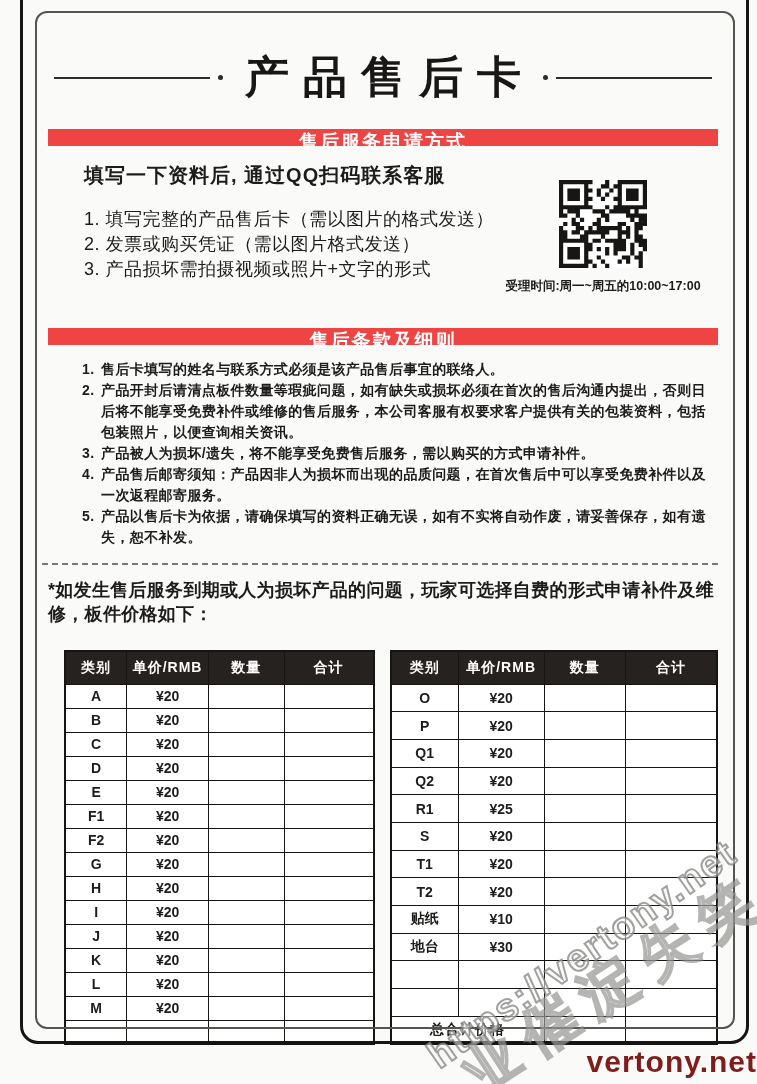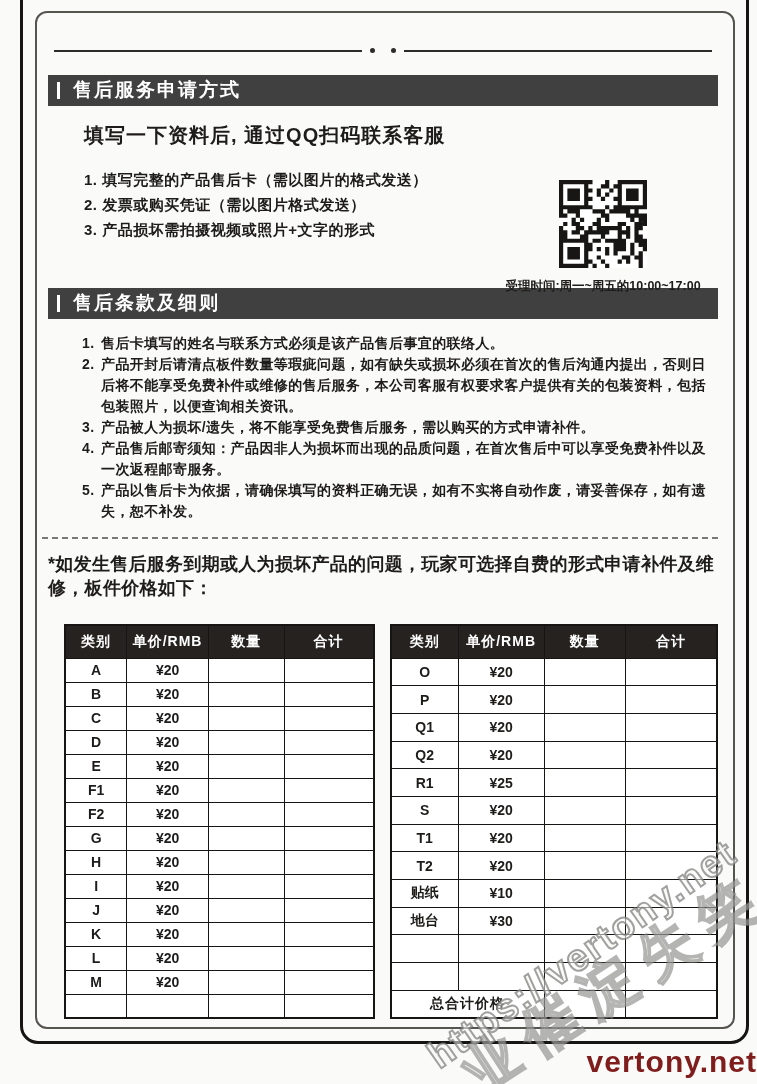--- a/index.html
+++ b/index.html
@@ -20,29 +20,29 @@
 
   
   .title-row { display:flex; align-items:center; margin:14px 6px 22px 6px; }
   .deco { flex:1; display:flex; align-items:center; }
   .deco .line { flex:1; height:2px; background:#2e2c2a; }
   .deco .dot { width:5px; height:5px; border-radius:50%; background:#2e2c2a; margin:0 8px; }
   .page-title { font-size:44px; font-weight:800; letter-spacing:14px; color:#181715;
     padding-left:14px; white-space:nowrap; }
 
   
-  .section-bar { height:31px; background:#404040; color:#fff; display:flex; align-items:center;
-    margin-bottom:14px; }
+  .section-bar { height:17px; background:#ef4444; color:#fff; display:flex; align-items:center;
+    margin-bottom:14px;flex-direction:column; }
   .section-bar .tick { width:3px; height:17px; background:#fff; margin:0 13px 0 9px; }
   .section-bar .bar-label { font-size:19px; font-weight:700; letter-spacing:2px; padding-bottom:2px; }
 
   
   .lead { font-size:20px; font-weight:800; letter-spacing:1px; margin:16px 0 18px 36px; }
   .steps { margin-left:36px; }
-  .step { font-size:15px; font-weight:700; line-height:25px; letter-spacing:0.5px; }
+  .step { font-size:18px; font-weight:400; line-height:25px; letter-spacing:0.5px; }
 
   .qr-block { position:absolute; top:146px; right:6px; width:218px; text-align:center; }
   .qr-svg { display:block; margin:0 auto 10px auto; width:88px; height:88px; }
   .qr-caption { font-size:12.5px; font-weight:700; white-space:nowrap; }
   .qr-caption2 { font-size:12px; font-weight:700; margin-top:5px; }
 
   .sec2 { margin-top:46px; }
 
   
   .terms { margin:14px 4px 0 34px; }
@@ -79,20 +79,21 @@
 
 <div class="page">
 
   <div class="content">
 
     <div class="title-row">
       <div class="deco">
         <div class="line"></div>
           <div class="dot"></div>
       </div>
+      <div class="page-title">产品售后卡</div>
       <div class="deco">
         <div class="dot"></div>
           <div class="line"></div>
       </div>
     </div>
 
     <div class="section-bar">
       <span class="tick"></span>
       <span class="bar-label">售后服务申请方式</span>
     </div>

